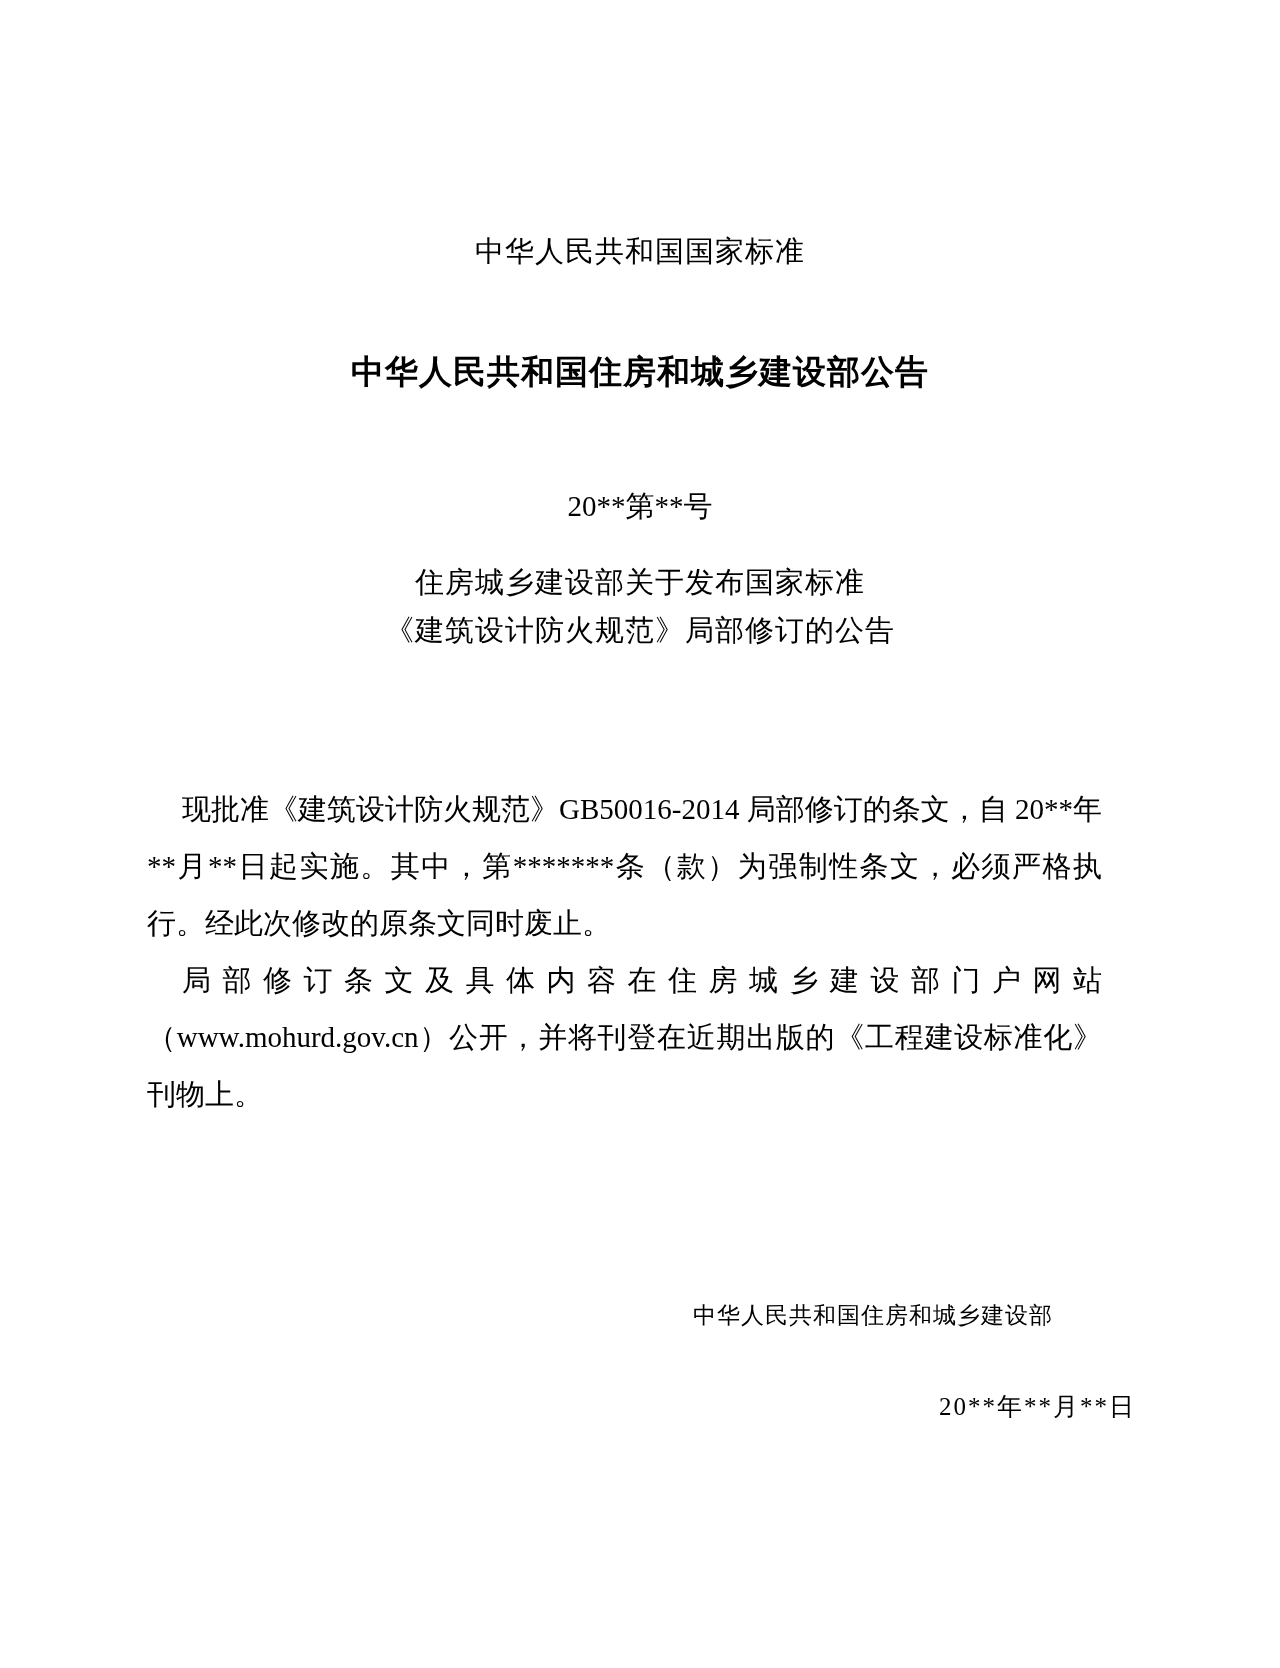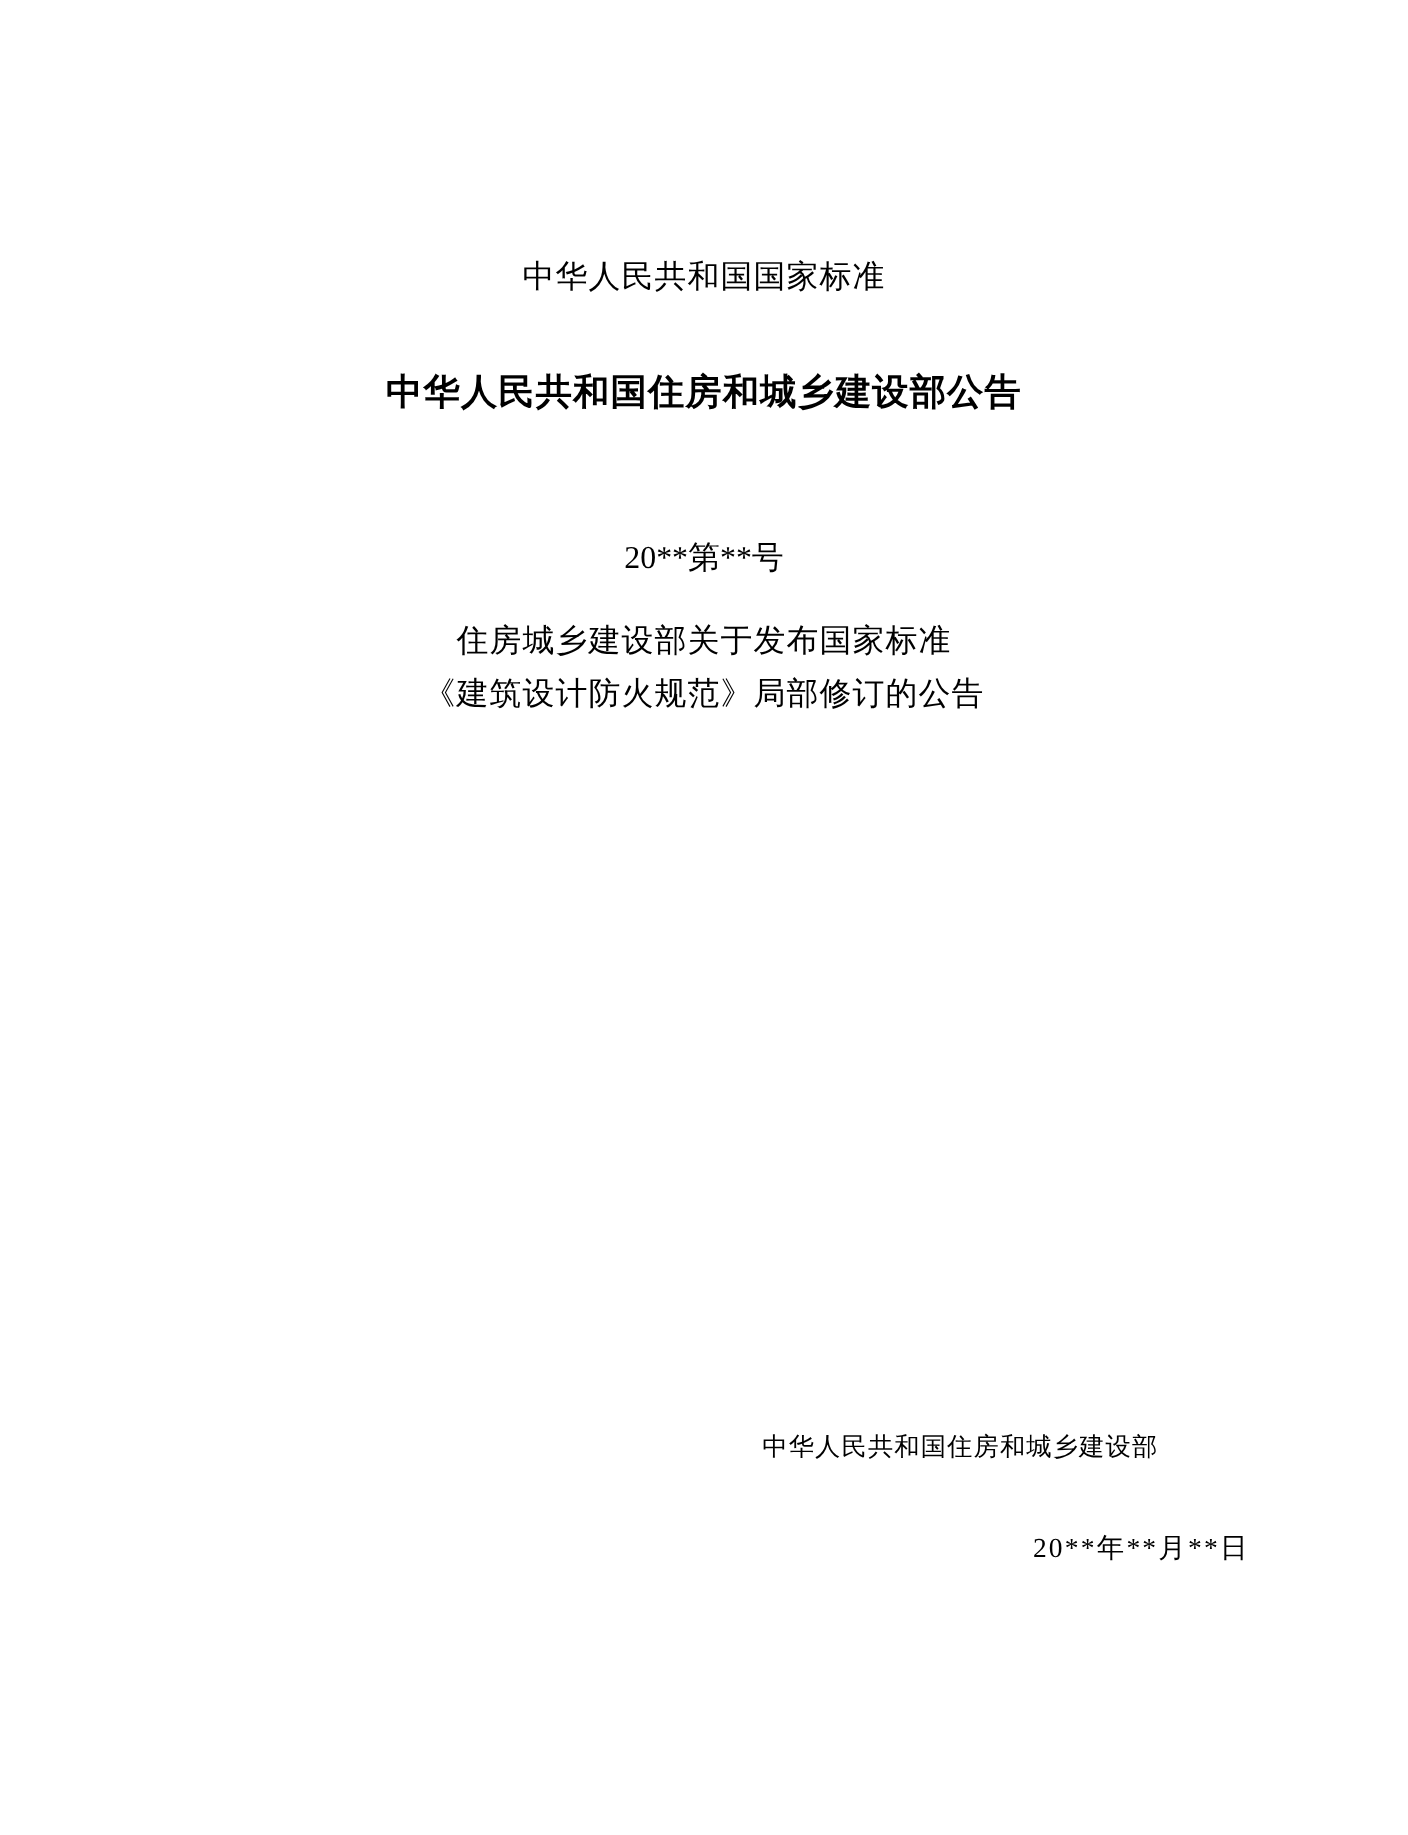--- a/index.html
+++ b/index.html
@@ -21,21 +21,21 @@
     left: 0;
     width: 100%;
     text-align: center;
   }
   .std-label {
     top: 232px;
     font-size: 29px;
     letter-spacing: 1px;
   }
   .doc-title {
-    top: 334px;
+    top: 350px;
     font-size: 33px;
     font-weight: bold;
     font-family: "Liberation Sans", "DejaVu Sans", sans-serif;
     letter-spacing: 1px;
     margin: 0;
   }
   .doc-number {
     top: 456px;
     font-size: 29px;
     margin-top: 31px;
@@ -91,18 +91,22 @@
   <div class="centered std-label">中华人民共和国国家标准</div>
 
   <h1 class="centered doc-title">中华人民共和国住房和城乡建设部公告</h1>
 
   <div class="centered doc-number">20**第**号</div>
 
   <div class="centered subtitle-2">《建筑设计防火规范》局部修订的公告</div>
 
   <div class="centered subtitle-1">住房城乡建设部关于发布国家标准</div>
 
+  <div class="body-text">
+    <p>现批准《建筑设计防火规范》GB50016-2014 局部修订的条文，自 20**年**月**日起实施。其中，第*******条（款）为强制性条文，必须严格执行。经此次修改的原条文同时废止。</p>
+    <p>局部修订条文及具体内容在住房城乡建设部门户网站（www.mohurd.gov.cn）公开，并将刊登在近期出版的《工程建设标准化》刊物上。</p>
+  </div>
 
   <div class="signature-line">中华人民共和国住房和城乡建设部</div>
 
   <div class="date-line">20**年**月**日</div>
 
 </div>
 
 </body></html>

